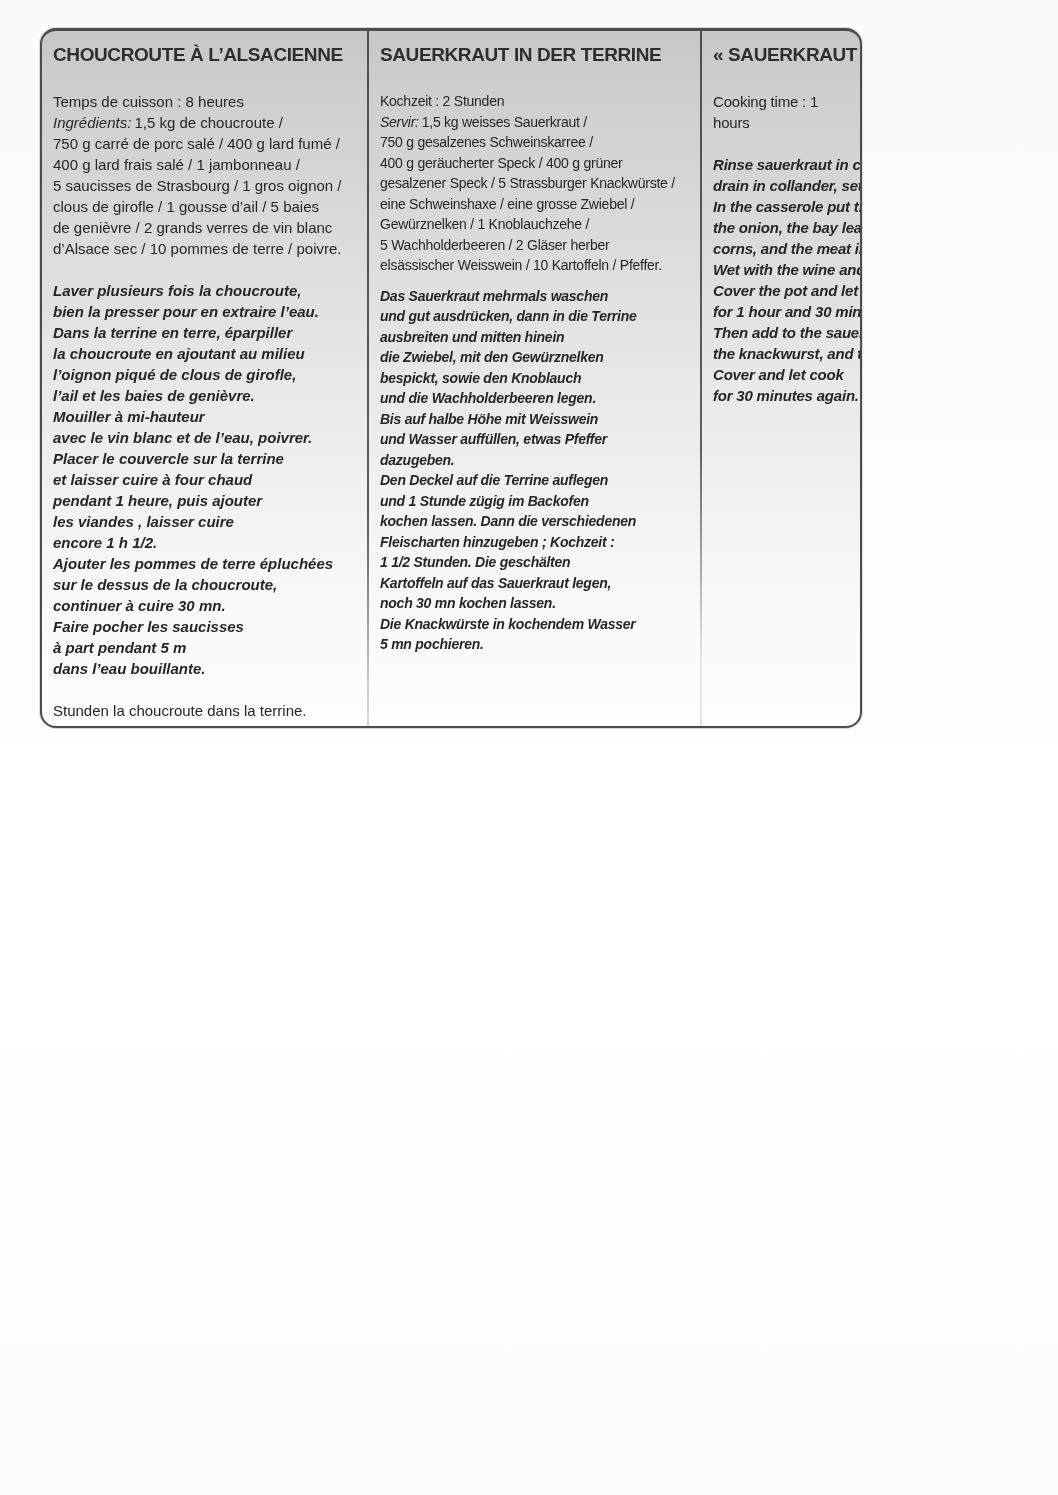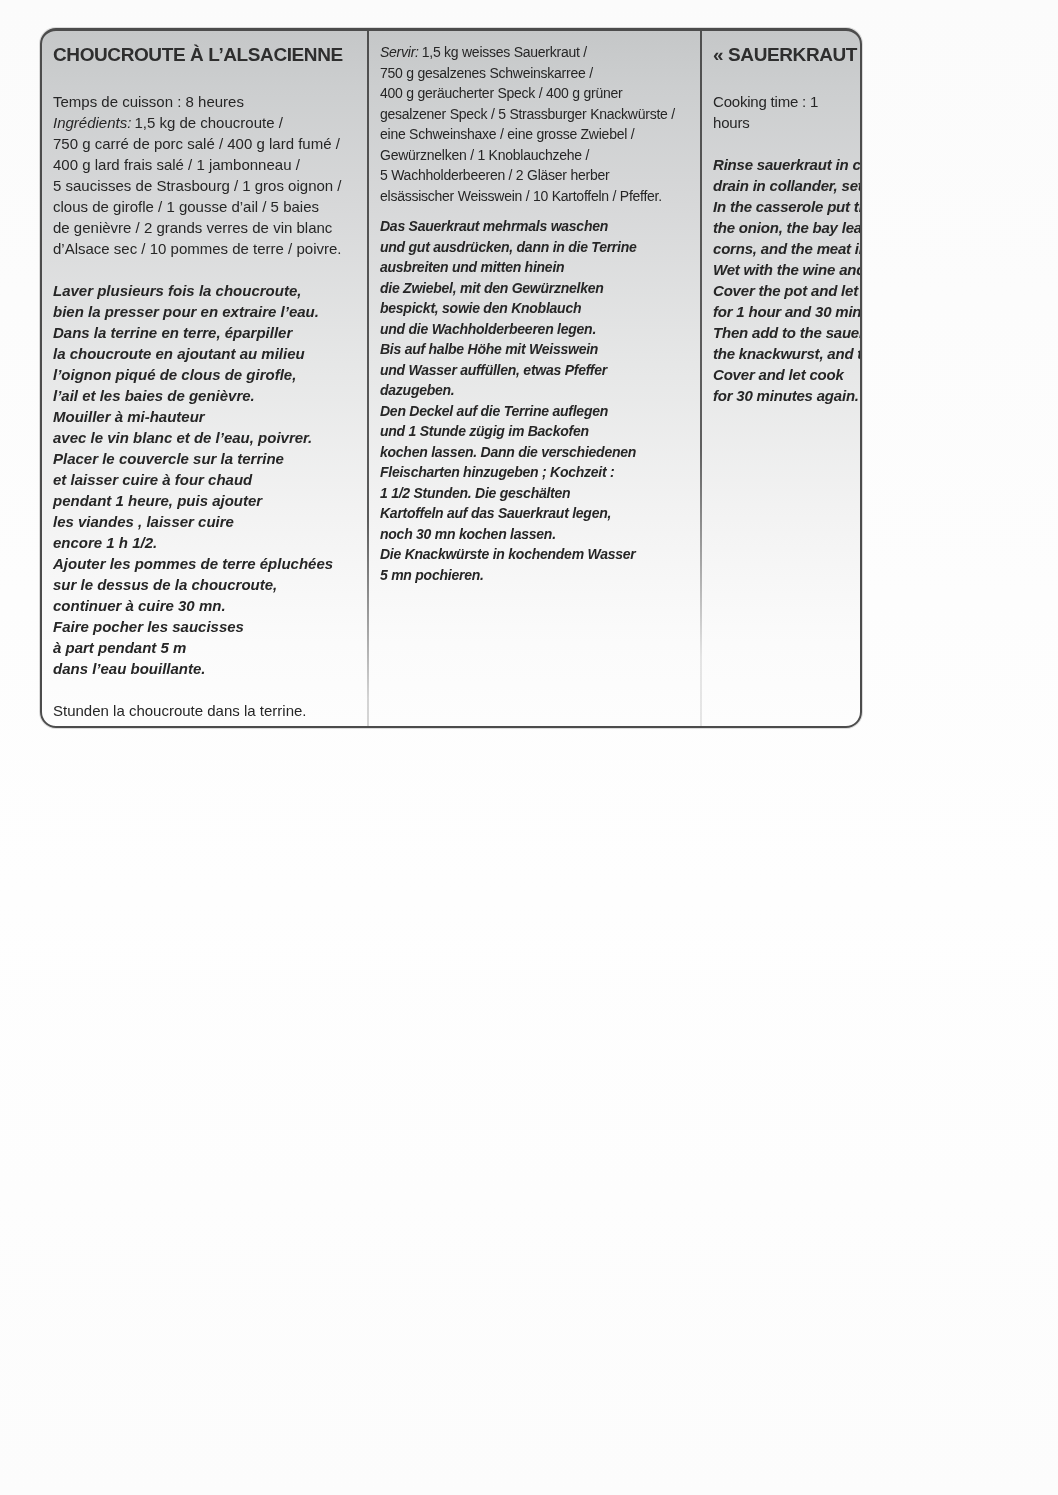--- a/index.html
+++ b/index.html
@@ -109,20 +109,24 @@
 continuer à cuire 30 mn.
 Faire pocher les saucisses
 à part pendant 5 m
 dans l’eau bouillante.</p>
       <p class="plain lines-block closing">Stunden la choucroute dans la terrine.</p>
     </section>
 
     <div class="divider"></div>
 
     <section class="col col-de">
+      <h2 class="title">
+        <span>SAUERKRAUT IN DER TERRINE</span>
+      </h2>
+      <p class="plain">Kochzeit : 2 Stunden</p>
       <p class="plain"><b class="ing-label">Servir:</b><span class="lines">1,5 kg weisses Sauerkraut /
 750 g gesalzenes Schweinskarree /
 400 g geräucherter Speck / 400 g grüner
 gesalzener Speck / 5 Strassburger Knackwürste /
 eine Schweinshaxe / eine grosse Zwiebel /
 Gewürznelken / 1 Knoblauchzehe /
 5 Wachholderbeeren / 2 Gläser herber
 elsässischer Weisswein / 10 Kartoffeln / Pfeffer.</span></p>
       <p class="ital lines-block instr">Das Sauerkraut mehrmals waschen
 und gut ausdrücken, dann in die Terrine

